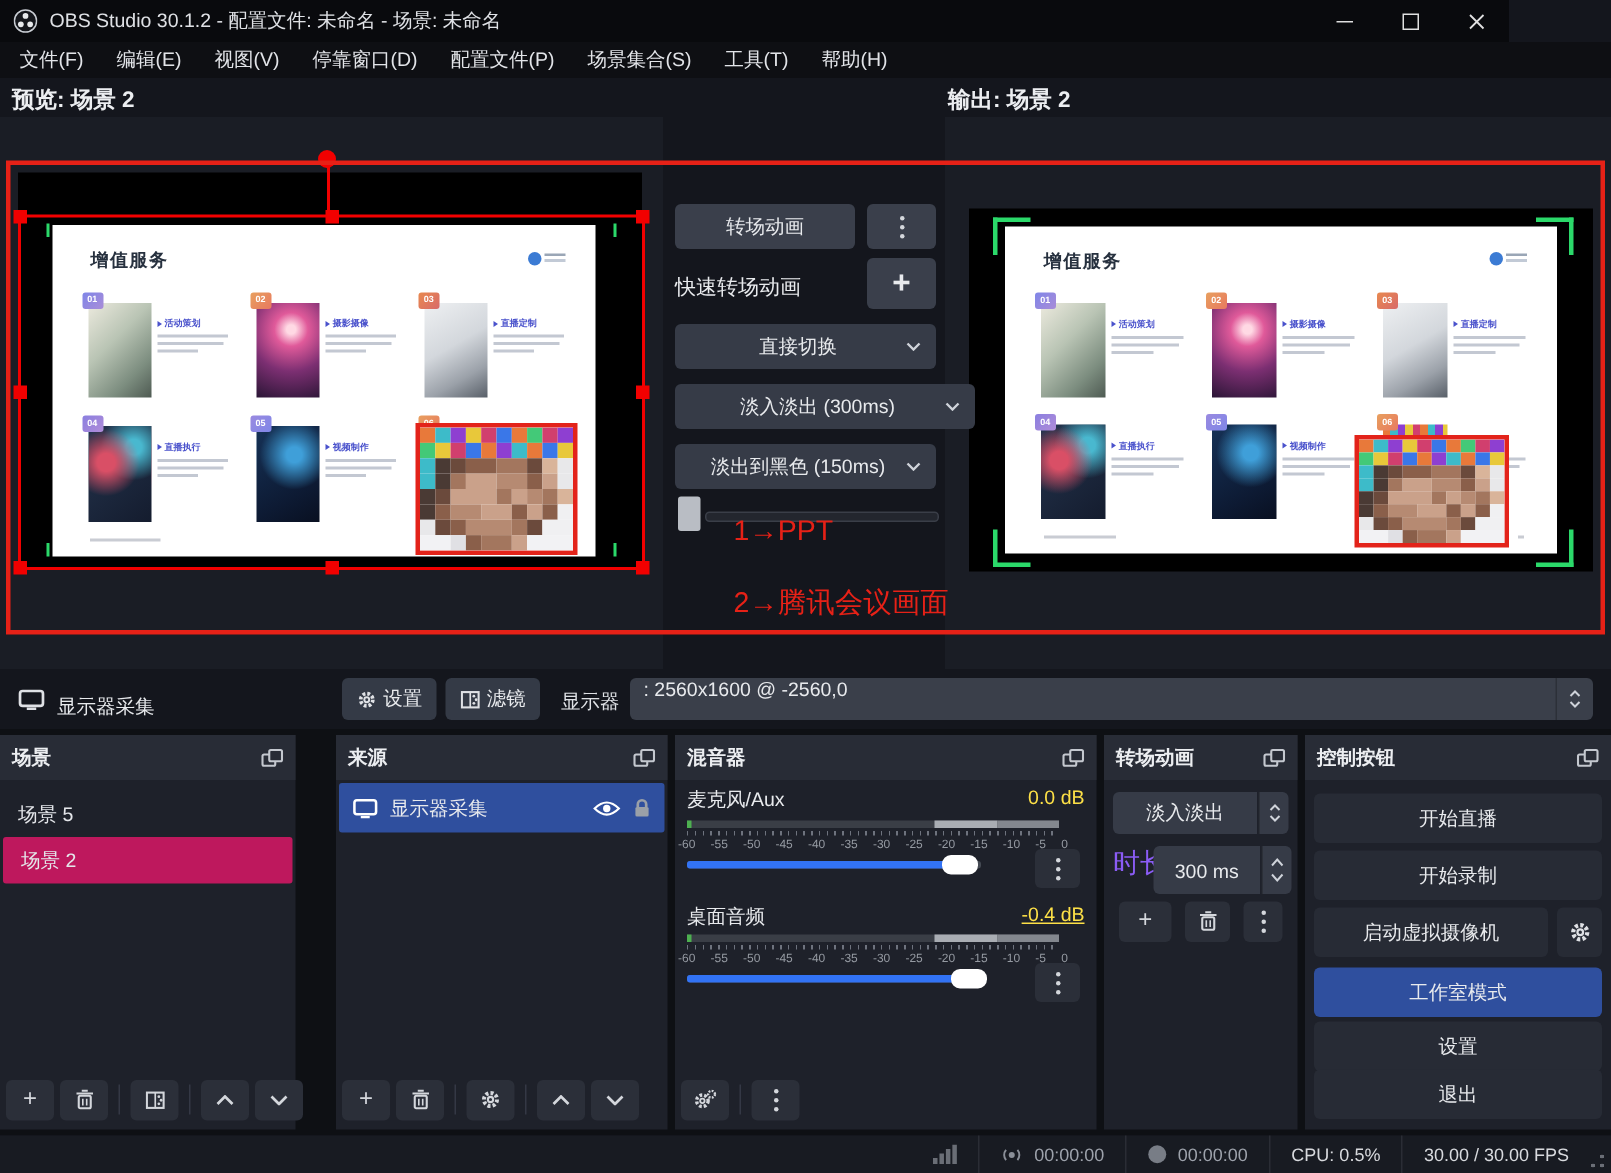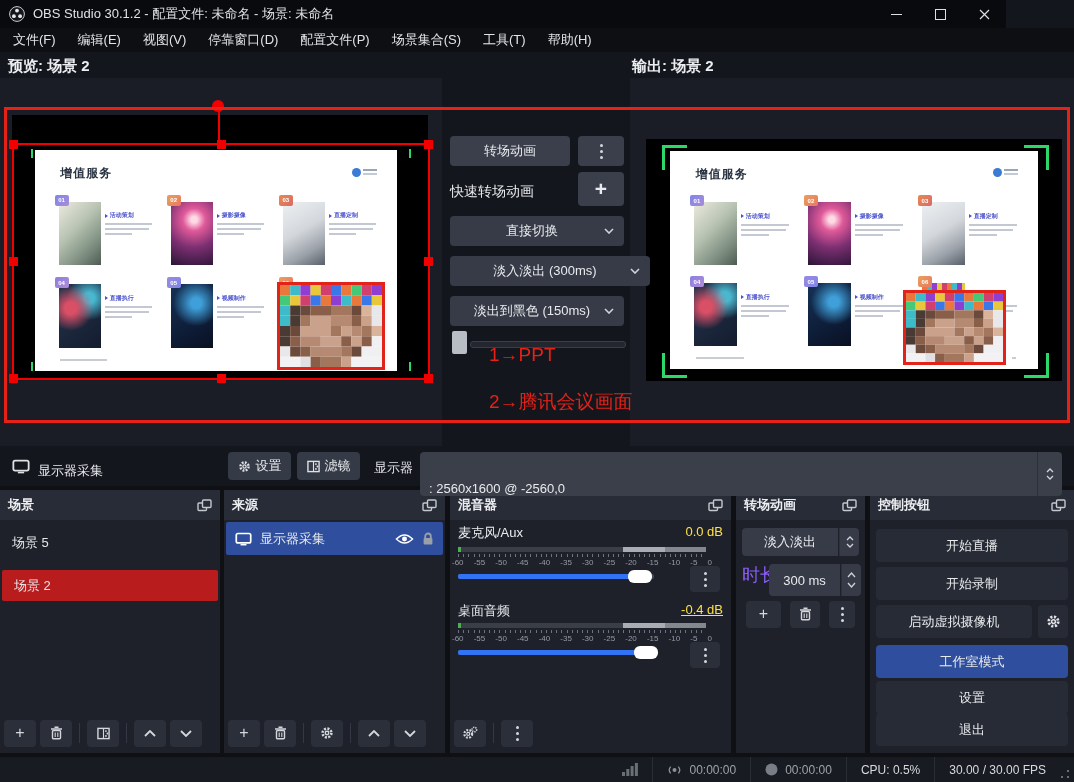--- a/index.html
+++ b/index.html
@@ -84,32 +84,32 @@
   .mc2{left:450px;top:256px;width:200px;height:30px;}
   .mc3{left:450px;top:296px;width:174px;height:30px;}
   .tsl-handle{left:452px;top:331px;width:15px;height:23px;background:#b9bdc4;border-radius:2px;z-index:3;}
   .tsl-track{left:470px;top:341px;width:154px;height:5px;background:#23262e;border:1px solid #3a3e48;border-radius:3px;z-index:3;}
   
   .srcrow-label{left:38px;top:462px;font-size:13px;color:#e8eaed;}
   .ctxbtn{background:#343a46;border-radius:4px;display:flex;align-items:center;justify-content:center;gap:5px;font-size:13px;color:#e8eaed;}
   .btn-set{left:228px;top:452px;width:63px;height:28px;}
   .btn-flt{left:297px;top:452px;width:63px;height:28px;}
   .displabel{left:374px;top:459px;font-size:13px;color:#dfe1e5;}
-  .dispcombo{left:420px;top:452px;width:642px;height:44px;background:#3a3f4a;border-radius:4px;display:flex;align-items:flex-end;z-index:1;}
+  .dispcombo{left:420px;top:452px;width:642px;height:28px;background:#3a3f4a;border-radius:4px;display:flex;align-items:flex-start;z-index:1;}
   .dispcombo .dval{flex:1;font-size:13px;color:#e8eaed;padding-left:9px;}
   .dispspin{width:24px;height:100%;border-left:1px solid #2c3038;display:flex;align-items:center;justify-content:center;}
   
   .docksbg{left:0;top:486px;width:1074px;height:271px;background:#0e1014;}
   .dock{position:absolute;top:490px;height:263px;background:#1e212a;}
   .dhead{height:30px;background:#282c36;display:flex;align-items:center;padding:0 8px;box-sizing:border-box;}
   .dtitle{font-size:13px;font-weight:bold;color:#eceef1;flex:1;}
-  .dkscenes{left:0;width:220px;} .dksources{left:224px;width:221px;} .dkmixer{left:450px;width:281px;}
+  .dkscenes{left:0;width:197px;} .dksources{left:224px;width:221px;} .dkmixer{left:450px;width:281px;}
   .dktrans{left:736px;width:129px;} .dkctrl{left:870px;width:204px;}
   .listrow{height:31px;display:flex;align-items:center;padding-left:12px;font-size:13px;color:#e4e6ea;}
-  .rowsel{background:#b91c1c;border-radius:2px;margin:12px 2px;}
+  .rowsel{background:#be185d;border-radius:2px;margin:0 2px;}
   .srcitem{margin:2px;height:33px;background:#2f4f9e;border-radius:2px;display:flex;align-items:center;padding:0 9px;gap:8px;font-size:13px;}
   .srcitem .sp{flex:1;}
   .dtools{position:absolute;left:0;bottom:6px;height:28px;display:flex;align-items:center;padding-left:4px;gap:4px;}
   .ibtn{width:32px;height:27px;background:#2b2f39;border-radius:4px;display:flex;align-items:center;justify-content:center;color:#d4d7dc;font-size:16px;}
   .vsep{width:1px;height:20px;background:#343845;margin:0 3px;}
   
   .mixname{position:absolute;left:8px;font-size:13px;color:#e8eaed;}
   .mixdb{position:absolute;right:8px;font-size:13px;color:#fde047;}
   .meter{position:absolute;left:8px;width:248px;height:5px;background:#3a3e46;}
   .meter .zoneA{position:absolute;left:66.7%;width:16.6%;height:100%;background:#a9adb3;}

